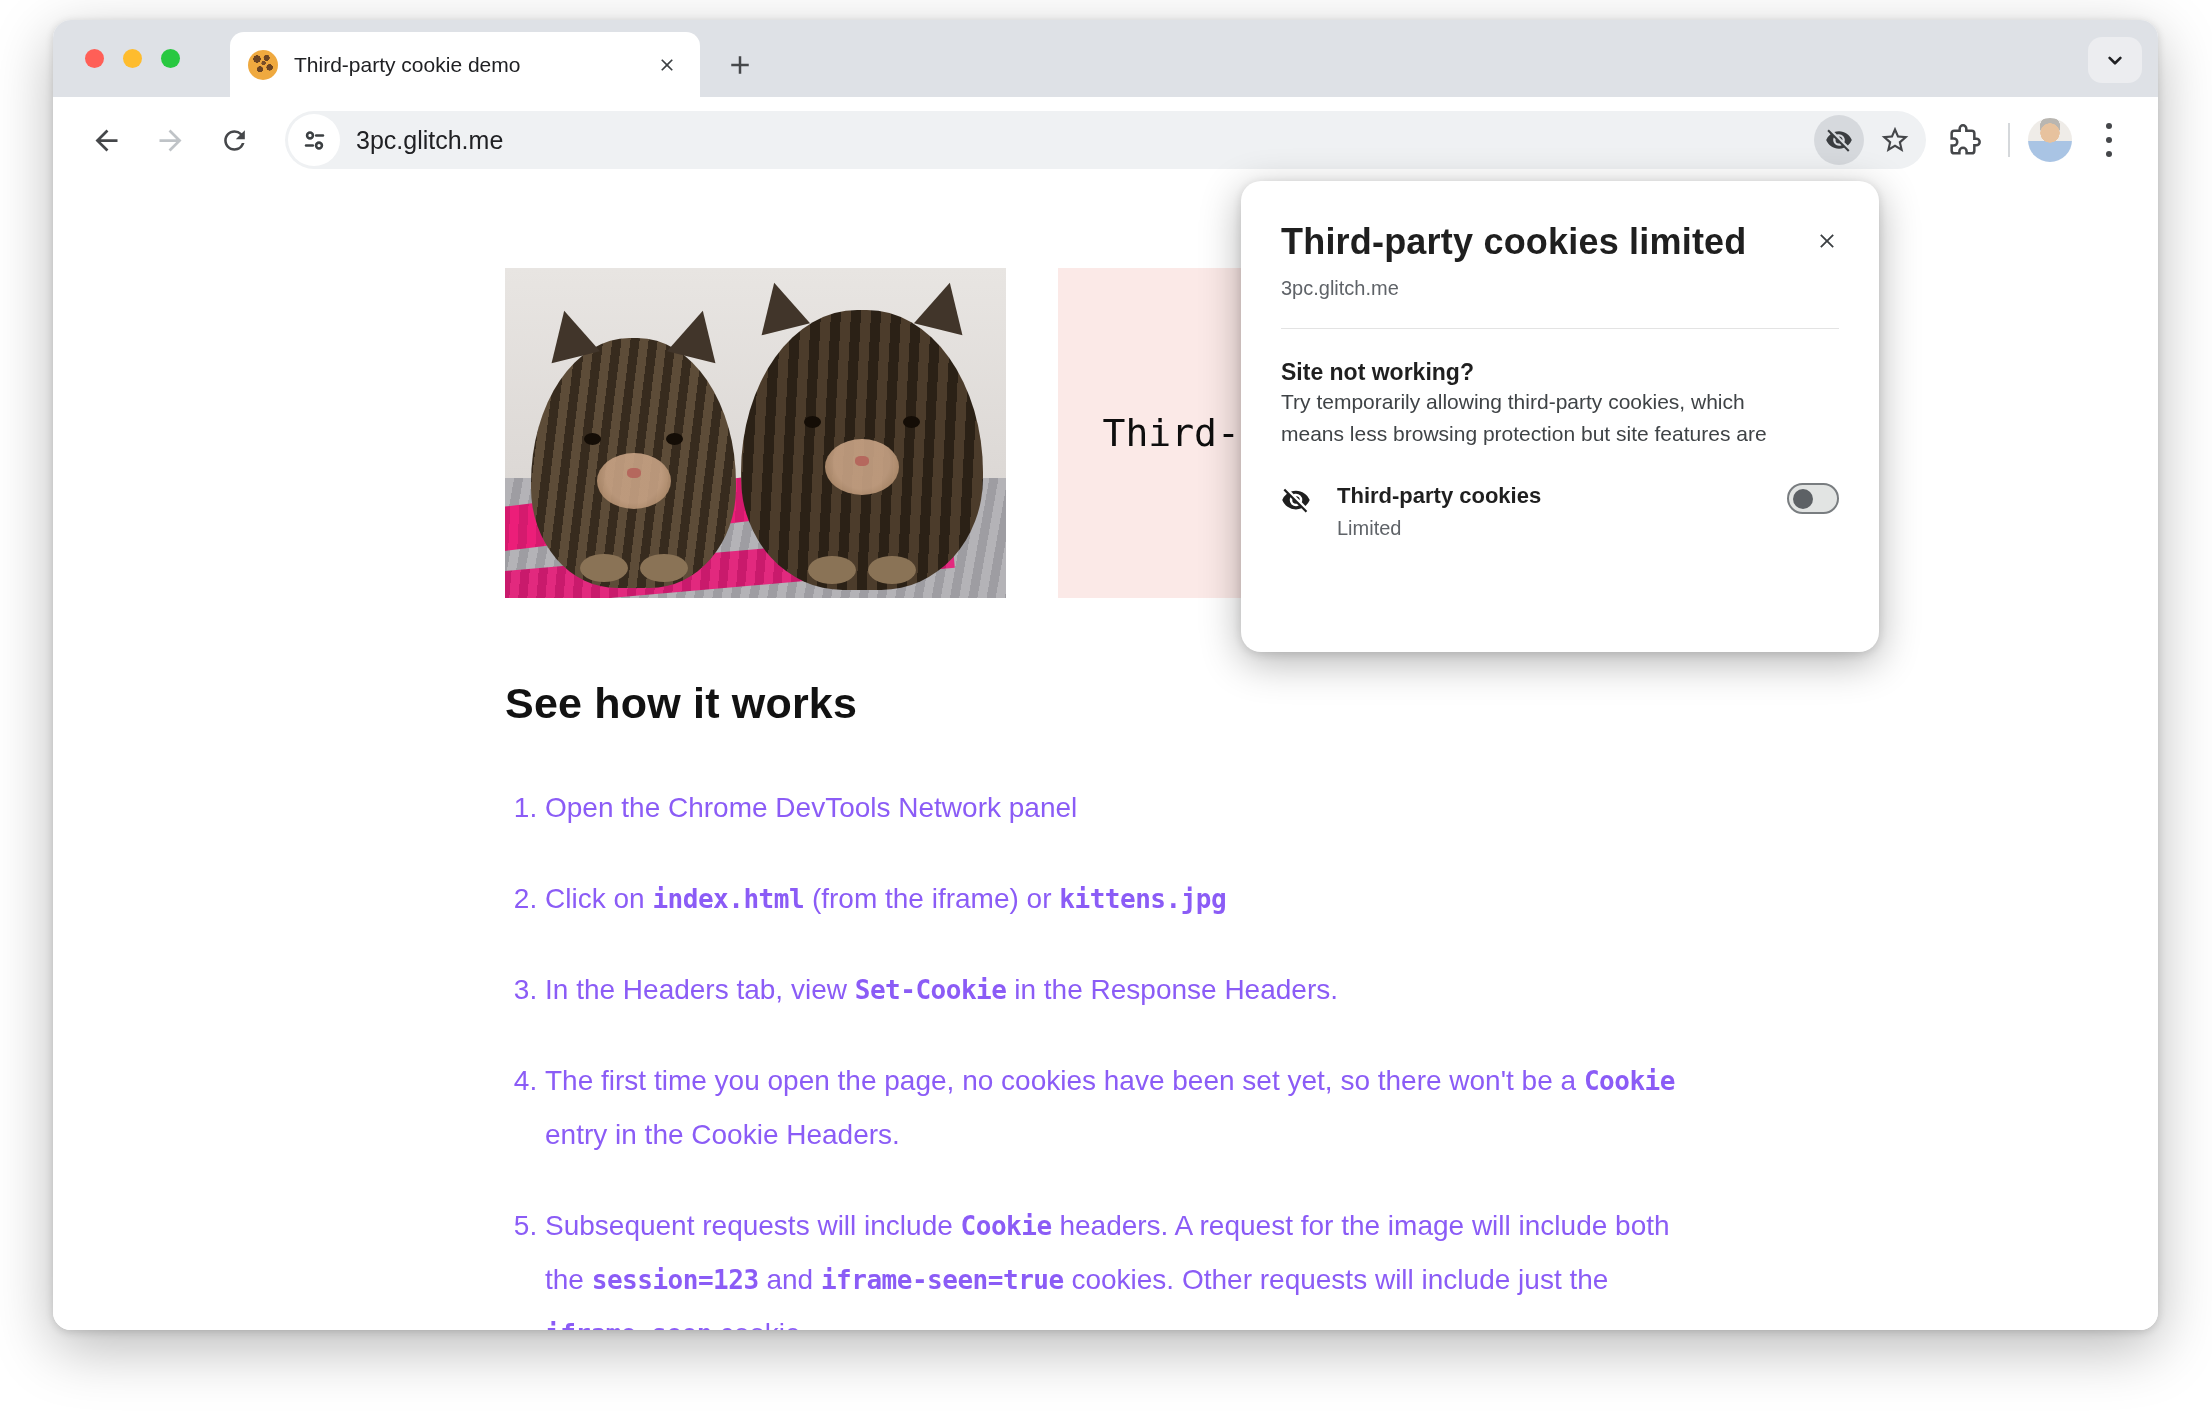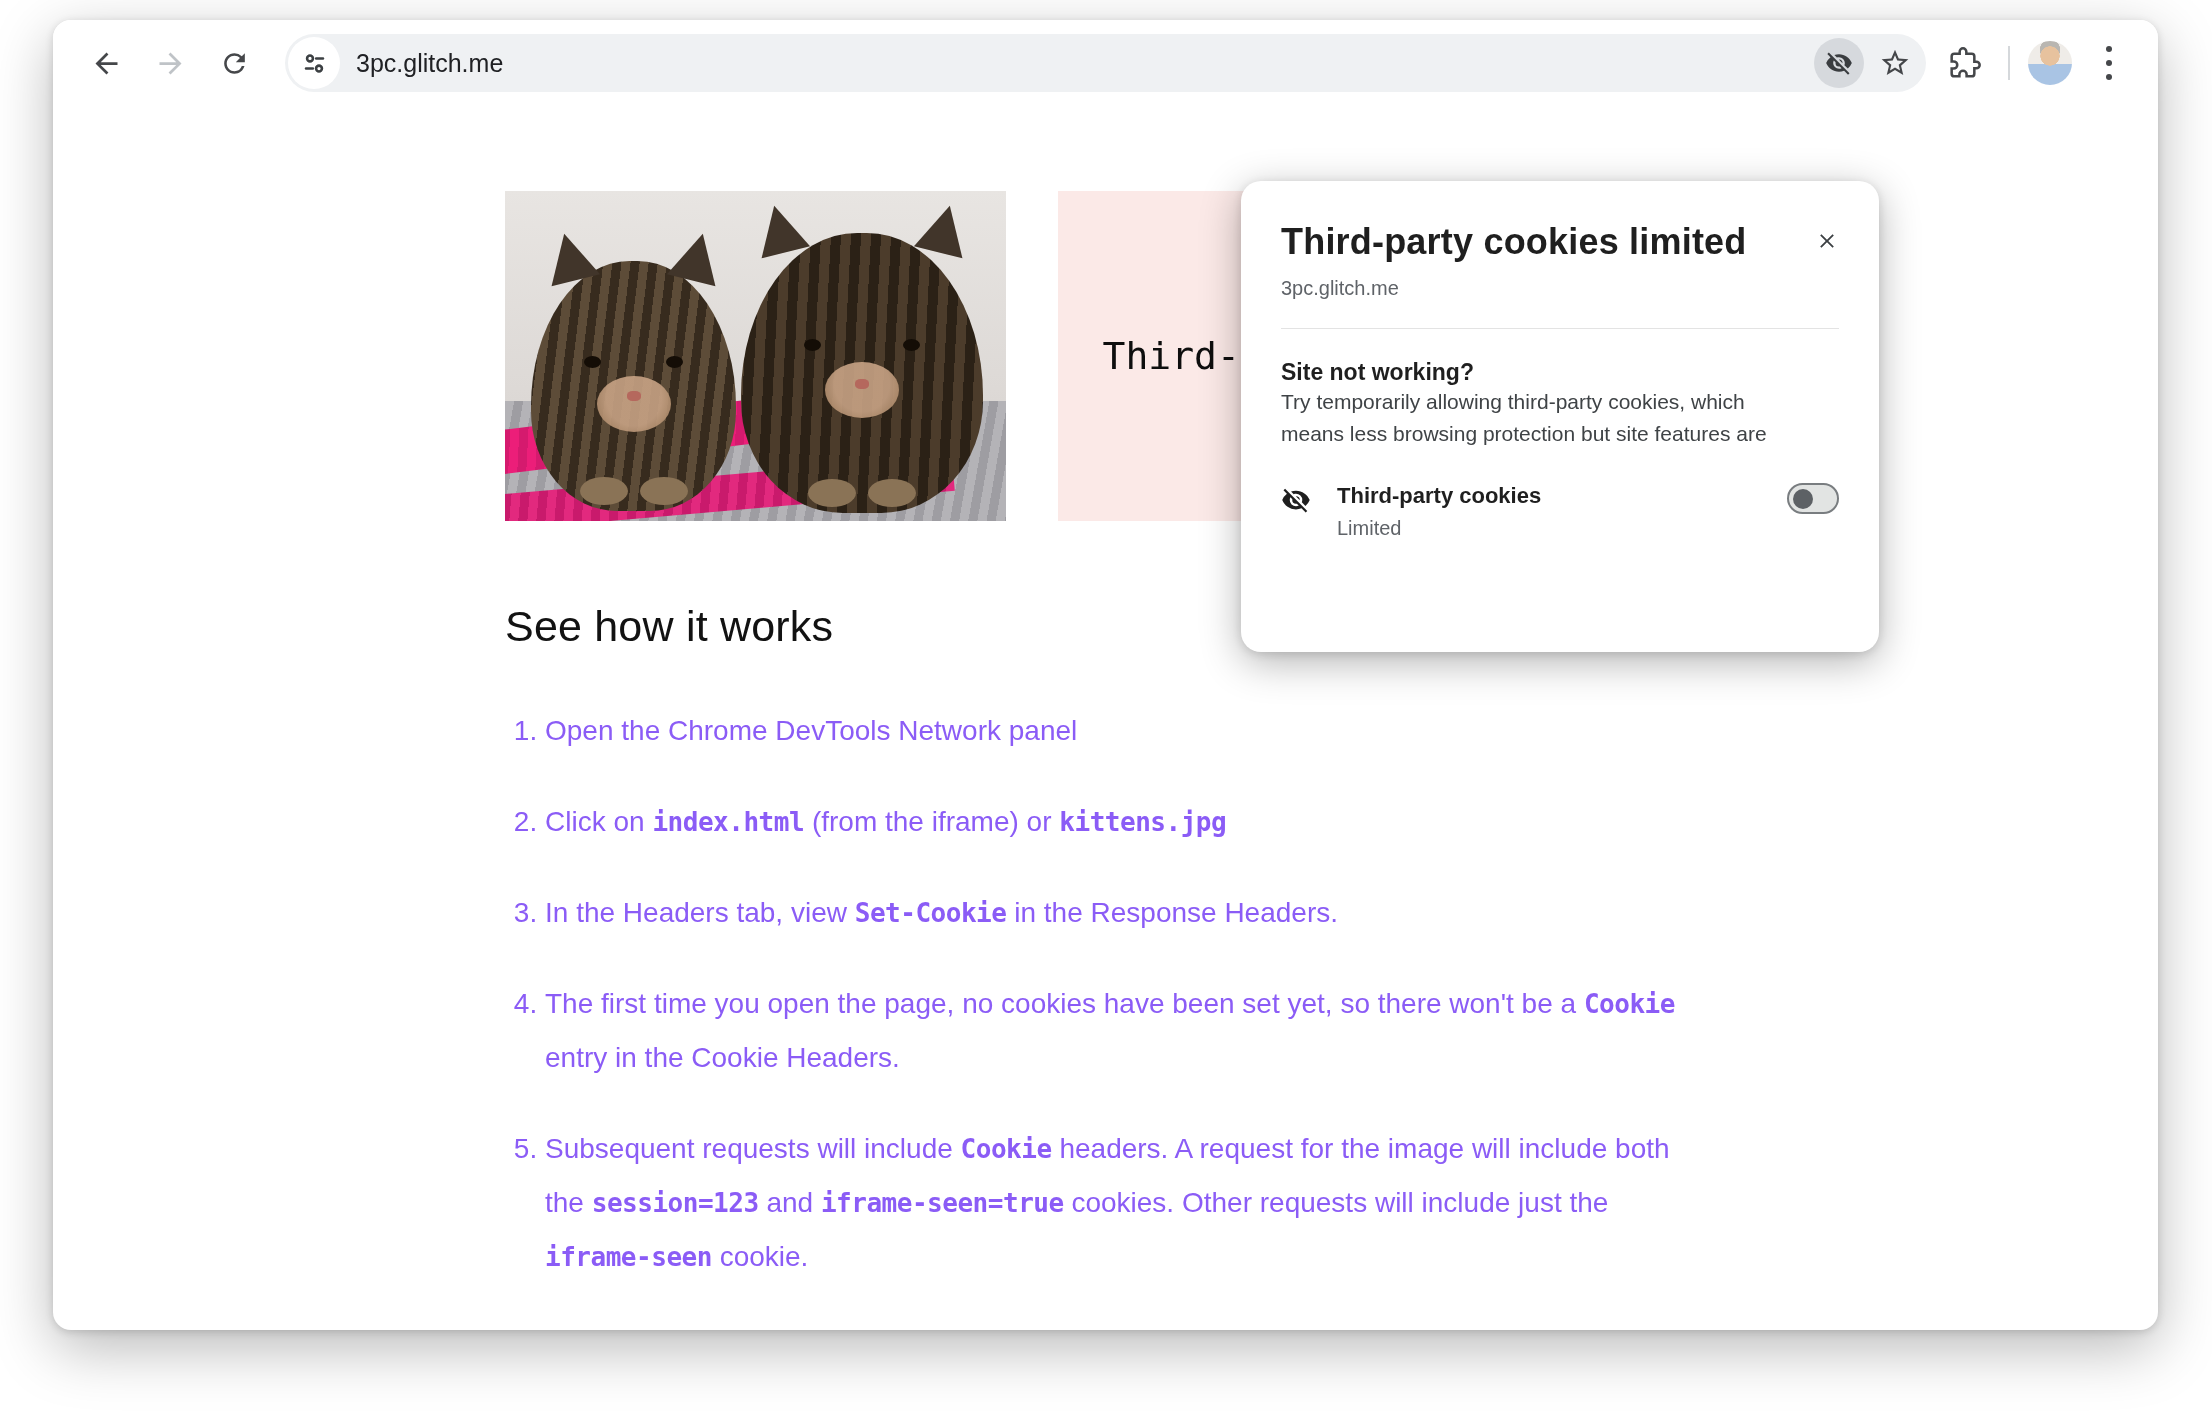--- a/index.html
+++ b/index.html
@@ -84,21 +84,21 @@
   .eye { position:absolute; width:17px; height:12px; background:#140d06; border-radius:50%; top:38%; }
   .eye.y-l { left:26%; } .eye.y-r { right:26%; }
   .nose { position:absolute; left:50%; transform:translateX(-50%); top:52%; width:14px; height:10px; background:#b5685d; border-radius:40%; }
   .paws { position:absolute; bottom:6px; left:50%; transform:translateX(-50%); display:flex; gap:12px; }
   .paws i { width:48px; height:28px; background:#8a7356; border-radius:50%; }
 
   .iframe-box { position:absolute; left:1005px; top:85px; width:501px; height:330px; background:#fbe9e7;
     display:flex; align-items:center; justify-content:center; overflow:hidden; }
   .iframe-box span { font-family:"DejaVu Sans Mono", monospace; font-size:38px; color:#0e0e0e; white-space:nowrap; }
 
-  .works-heading { position:absolute; left:452px; top:496px; font-size:43px; font-weight:400; color:#121212; letter-spacing:.2px; }
+  .works-heading { position:absolute; left:452px; top:496px; font-size:43px; font-weight:700; color:#121212; letter-spacing:.2px; }
 
   ol.steps { position:absolute; left:452px; top:598px; width:1175px; padding-left:40px;
     font-size:28px; line-height:54px; color:#8b5cf6; }
   ol.steps li { margin-bottom:37px; }
   ol.steps .code { font-family:"DejaVu Sans Mono", monospace; font-size:0.93em; font-weight:700; letter-spacing:-0.5px; }
 
   
   .popup { position:absolute; left:1188px; top:161px; width:638px; height:471px; background:#fff;
     border-radius:20px; box-shadow:0 10px 40px rgba(0,0,0,.30), 0 2px 10px rgba(0,0,0,.12); z-index:20; }
   .p-header { position:relative; padding:40px 40px 0 40px; }
@@ -118,20 +118,49 @@
   .toggle { margin-left:auto; width:52px; height:31px; border-radius:16px; background:#e2e4e3; border:2px solid #797d80; position:relative; flex:0 0 auto; }
   .toggle .knob { position:absolute; left:4px; top:3.5px; width:20px; height:20px; border-radius:50%; background:#5d6165; }
 
   svg { display:block; }
 </style>
 </head>
 <body>
 
 <div class="window">
 
+  <div class="tabstrip">
+    <div class="traffic">
+      <span class="t-red"></span>
+      <span class="t-yellow"></span>
+      <span class="t-green"></span>
+    </div>
+
+    <div class="tab">
+      <div class="favicon-cookie"></div>
+      <div class="tab-title">Third-party cookie demo</div>
+      <div class="tab-close">
+        <svg width="20" height="20" viewBox="0 0 24 24">
+            <path d="M19 6.4 17.6 5 12 10.6 6.4 5 5 6.4 10.6 12 5 17.6 6.4 19 12 13.4 17.6 19 19 17.6 13.4 12z" fill="#3c4043"></path>
+          </svg>
+      </div>
+    </div>
+
+    <div class="newtab">
+      <svg width="30" height="30" viewBox="0 0 24 24">
+          <path d="M19 13h-6v6h-2v-6H5v-2h6V5h2v6h6z" fill="#45474a"></path>
+        </svg>
+    </div>
+
+    <div class="chevron-btn">
+      <svg width="26" height="26" viewBox="0 0 24 24">
+          <path d="M7 10l5 5 5-5" fill="none" stroke="#202124" stroke-width="2.4" stroke-linecap="round" stroke-linejoin="round"></path>
+        </svg>
+    </div>
+  </div>
 
   <div class="toolbar">
     <div class="nav-btn">
       <svg width="33" height="33" viewBox="0 0 24 24">
           <path d="M20 11H7.8l5.6-5.6L12 4l-8 8 8 8 1.4-1.4L7.8 13H20v-2z" fill="#45474a"></path>
         </svg>
     </div>
     <div class="nav-btn">
       <svg width="33" height="33" viewBox="0 0 24 24" style="transform:rotate(180deg)">
           <path d="M20 11H7.8l5.6-5.6L12 4l-8 8 8 8 1.4-1.4L7.8 13H20v-2z" fill="#bfc3c7"></path>

